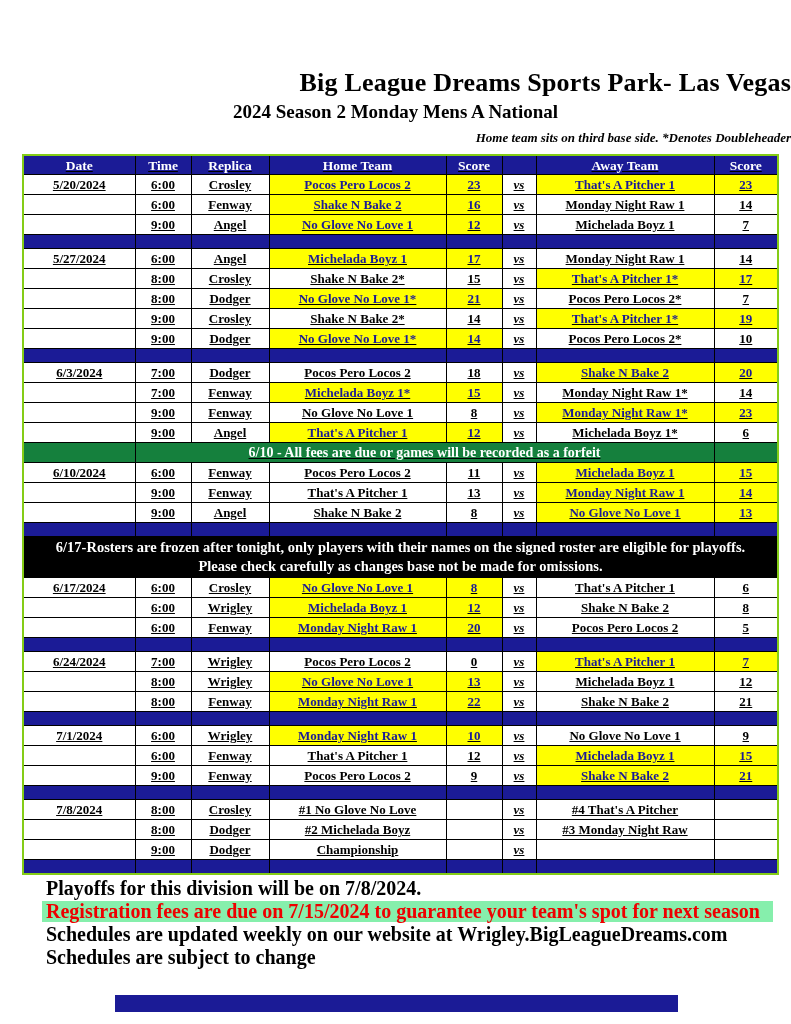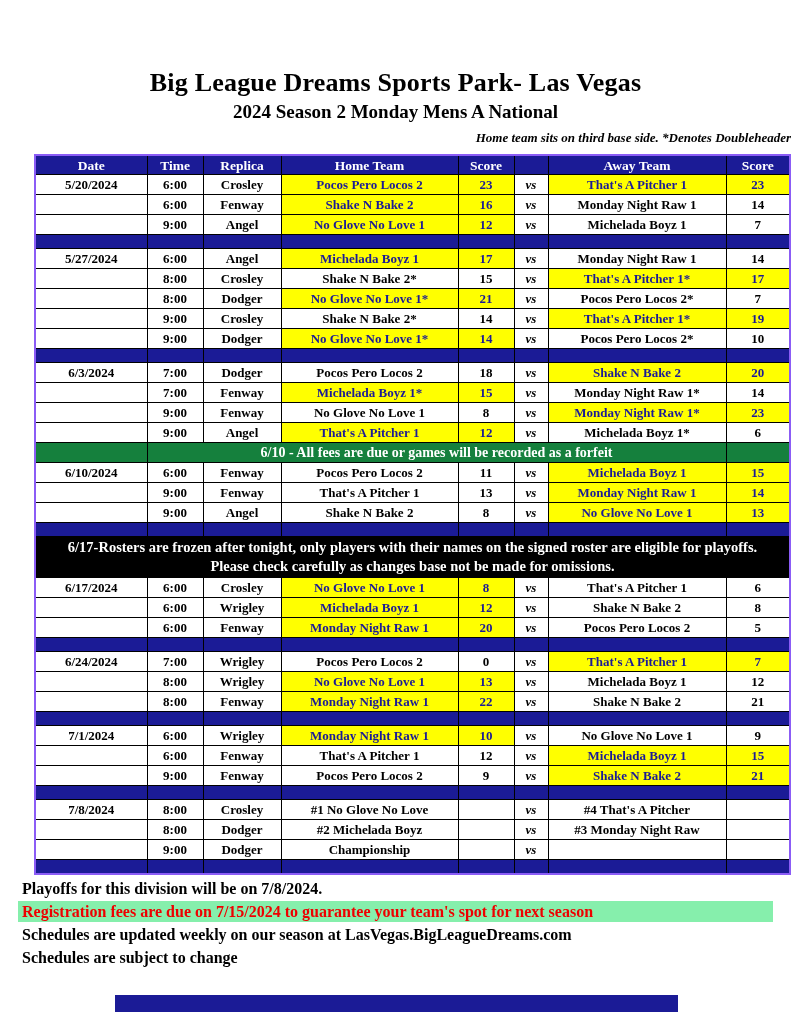--- a/index.html
+++ b/index.html
@@ -2,43 +2,43 @@
 <html><head>
 <meta charset="utf-8">
 <style>
   html,body{margin:0;padding:0;background:#ffffff;}
   body{
     width:791px;height:1024px;position:relative;overflow:hidden;
     font-family:"Liberation Serif","DejaVu Serif",serif;
     font-weight:700;color:#000;
   }
   .page{padding-top:68px;}
-  .title{text-align:center;font-size:26px;line-height:30px;letter-spacing:.2px;}
+  .title{text-align:right;font-size:26px;line-height:30px;letter-spacing:.2px;}
   .subtitle{text-align:center;font-size:19px;line-height:24px;margin-top:2px;}
   .tagline{text-align:right;font-size:13px;font-style:italic;line-height:18px;margin-top:5px;}
   table.sched{
-    margin:7px 0 0 34px;width:755px;table-layout:fixed;
-    border-collapse:collapse;border:2px solid #8b5cf6;
+    margin:7px 0 0 22px;width:755px;table-layout:fixed;
+    border-collapse:collapse;border:2px solid #84cc16;text-decoration:underline;
   }
   table.sched th,table.sched td{
     border:1px solid #000;padding:0 2px;text-align:center;vertical-align:middle;
     font-size:13px;line-height:17px;height:19px;overflow:hidden;white-space:nowrap;
   }
   table.sched thead th{background:#1b1b96;color:#fff;height:18px;font-size:13.5px;}
   td.win{background:#ffff00;color:#1b1b96;}
   td.vs{font-style:italic;font-size:12px;}
   tr.sep td{background:#1b1b96;height:13px;}
   tr.notice td{background:#15803d;height:19px;}
   tr.notice td.notice-text{color:#fff;font-size:14px;}
   tr.banner td{
     background:#000000;color:#fff;font-size:14.5px;line-height:19px;
     padding:1px 0;white-space:normal;height:auto;
   }
   .footer{margin:3px 0 0 18px;width:755px;}
-  .f-line{font-size:16px;line-height:19px;padding:1px 0 1px 4px;margin-bottom:2px;}
+  .f-line{font-size:20px;line-height:19px;padding:1px 0 1px 4px;margin-bottom:2px;margin-left:24px;}
   .f-highlight{background:#86efac;color:#ee0000;}
   .bottom-bar{
     position:absolute;left:115px;top:995px;width:563px;height:17px;background:#1b1b96;
   }
 </style>
 </head>
 <body>
 
 <div class="page">
   <div class="title">Big League Dreams Sports Park- Las Vegas</div>
@@ -419,18 +419,18 @@
           <td></td>
           <td></td>
           <td></td>
         </tr>
       </tbody>
   </table>
 
   <div class="footer">
     <div class="f-line">Playoffs for this division will be on 7/8/2024.</div>
     <div class="f-line f-highlight">Registration fees are due on 7/15/2024 to guarantee your team's spot for next season</div>
-    <div class="f-line">Schedules are updated weekly on our season at LasVegas.BigLeagueDreams.com</div>
+    <div class="f-line">Schedules are updated weekly on our website at Wrigley.BigLeagueDreams.com</div>
     <div class="f-line">Schedules are subject to change</div>
   </div>
 
   <div class="bottom-bar"></div>
 </div>
 
 </body></html>

